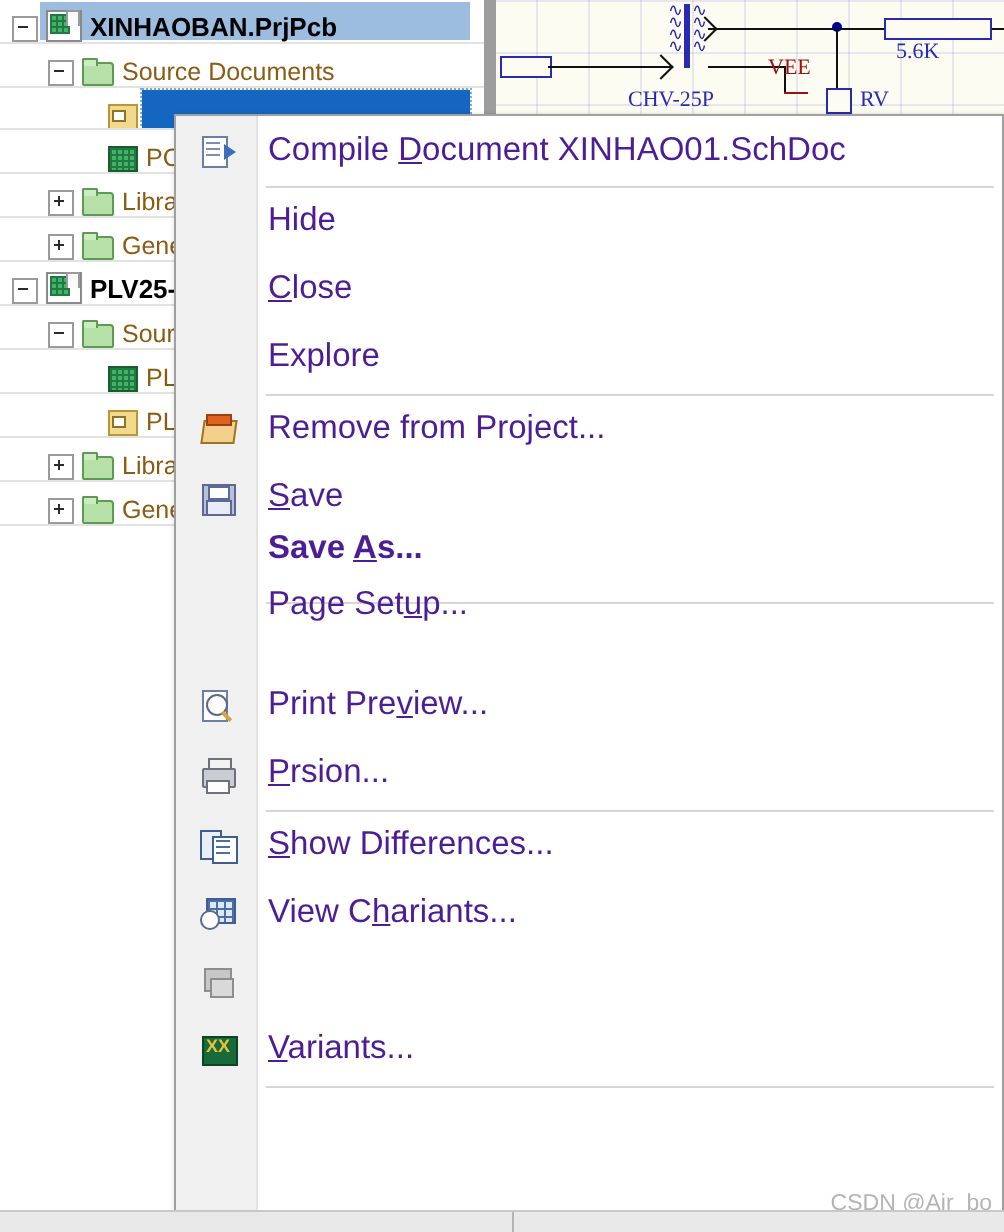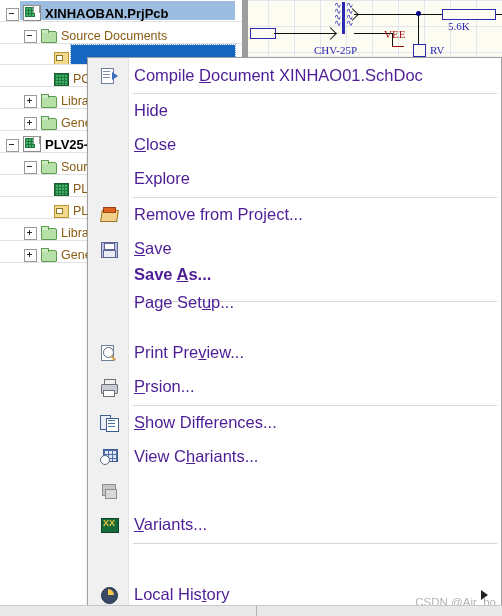--- a/index.html
+++ b/index.html
@@ -766,29 +766,19 @@
             <span class="var-box"></span>
             <span class="var-x1">X</span>
             <span class="var-x2">X</span>
           </span>
       </span>
       <span class="mi-label"><span></span><u>V</u><span>ariants...</span></span>
     </div>
     <div class="msep" style="top:485px;"></div>
 
 
-    <div class="mi" style="top:520px;">
-      <span class="mi-icon">
-        <span class="g">
-            <span class="hist-clock"></span>
-            <span class="hist-pie"></span>
-          </span>
-      </span>
-      <span class="mi-label"><span>Local His</span><u>t</u><span>ory</span></span>
-      <span class="mi-arrow"></span>
-    </div>
   </div>
 
   <div class="watermark">CSDN @Air_bo</div>
   <div class="bottom-strip"></div>
   <div class="bottom-tick"></div>
 
 </div>
 
 </body></html>

